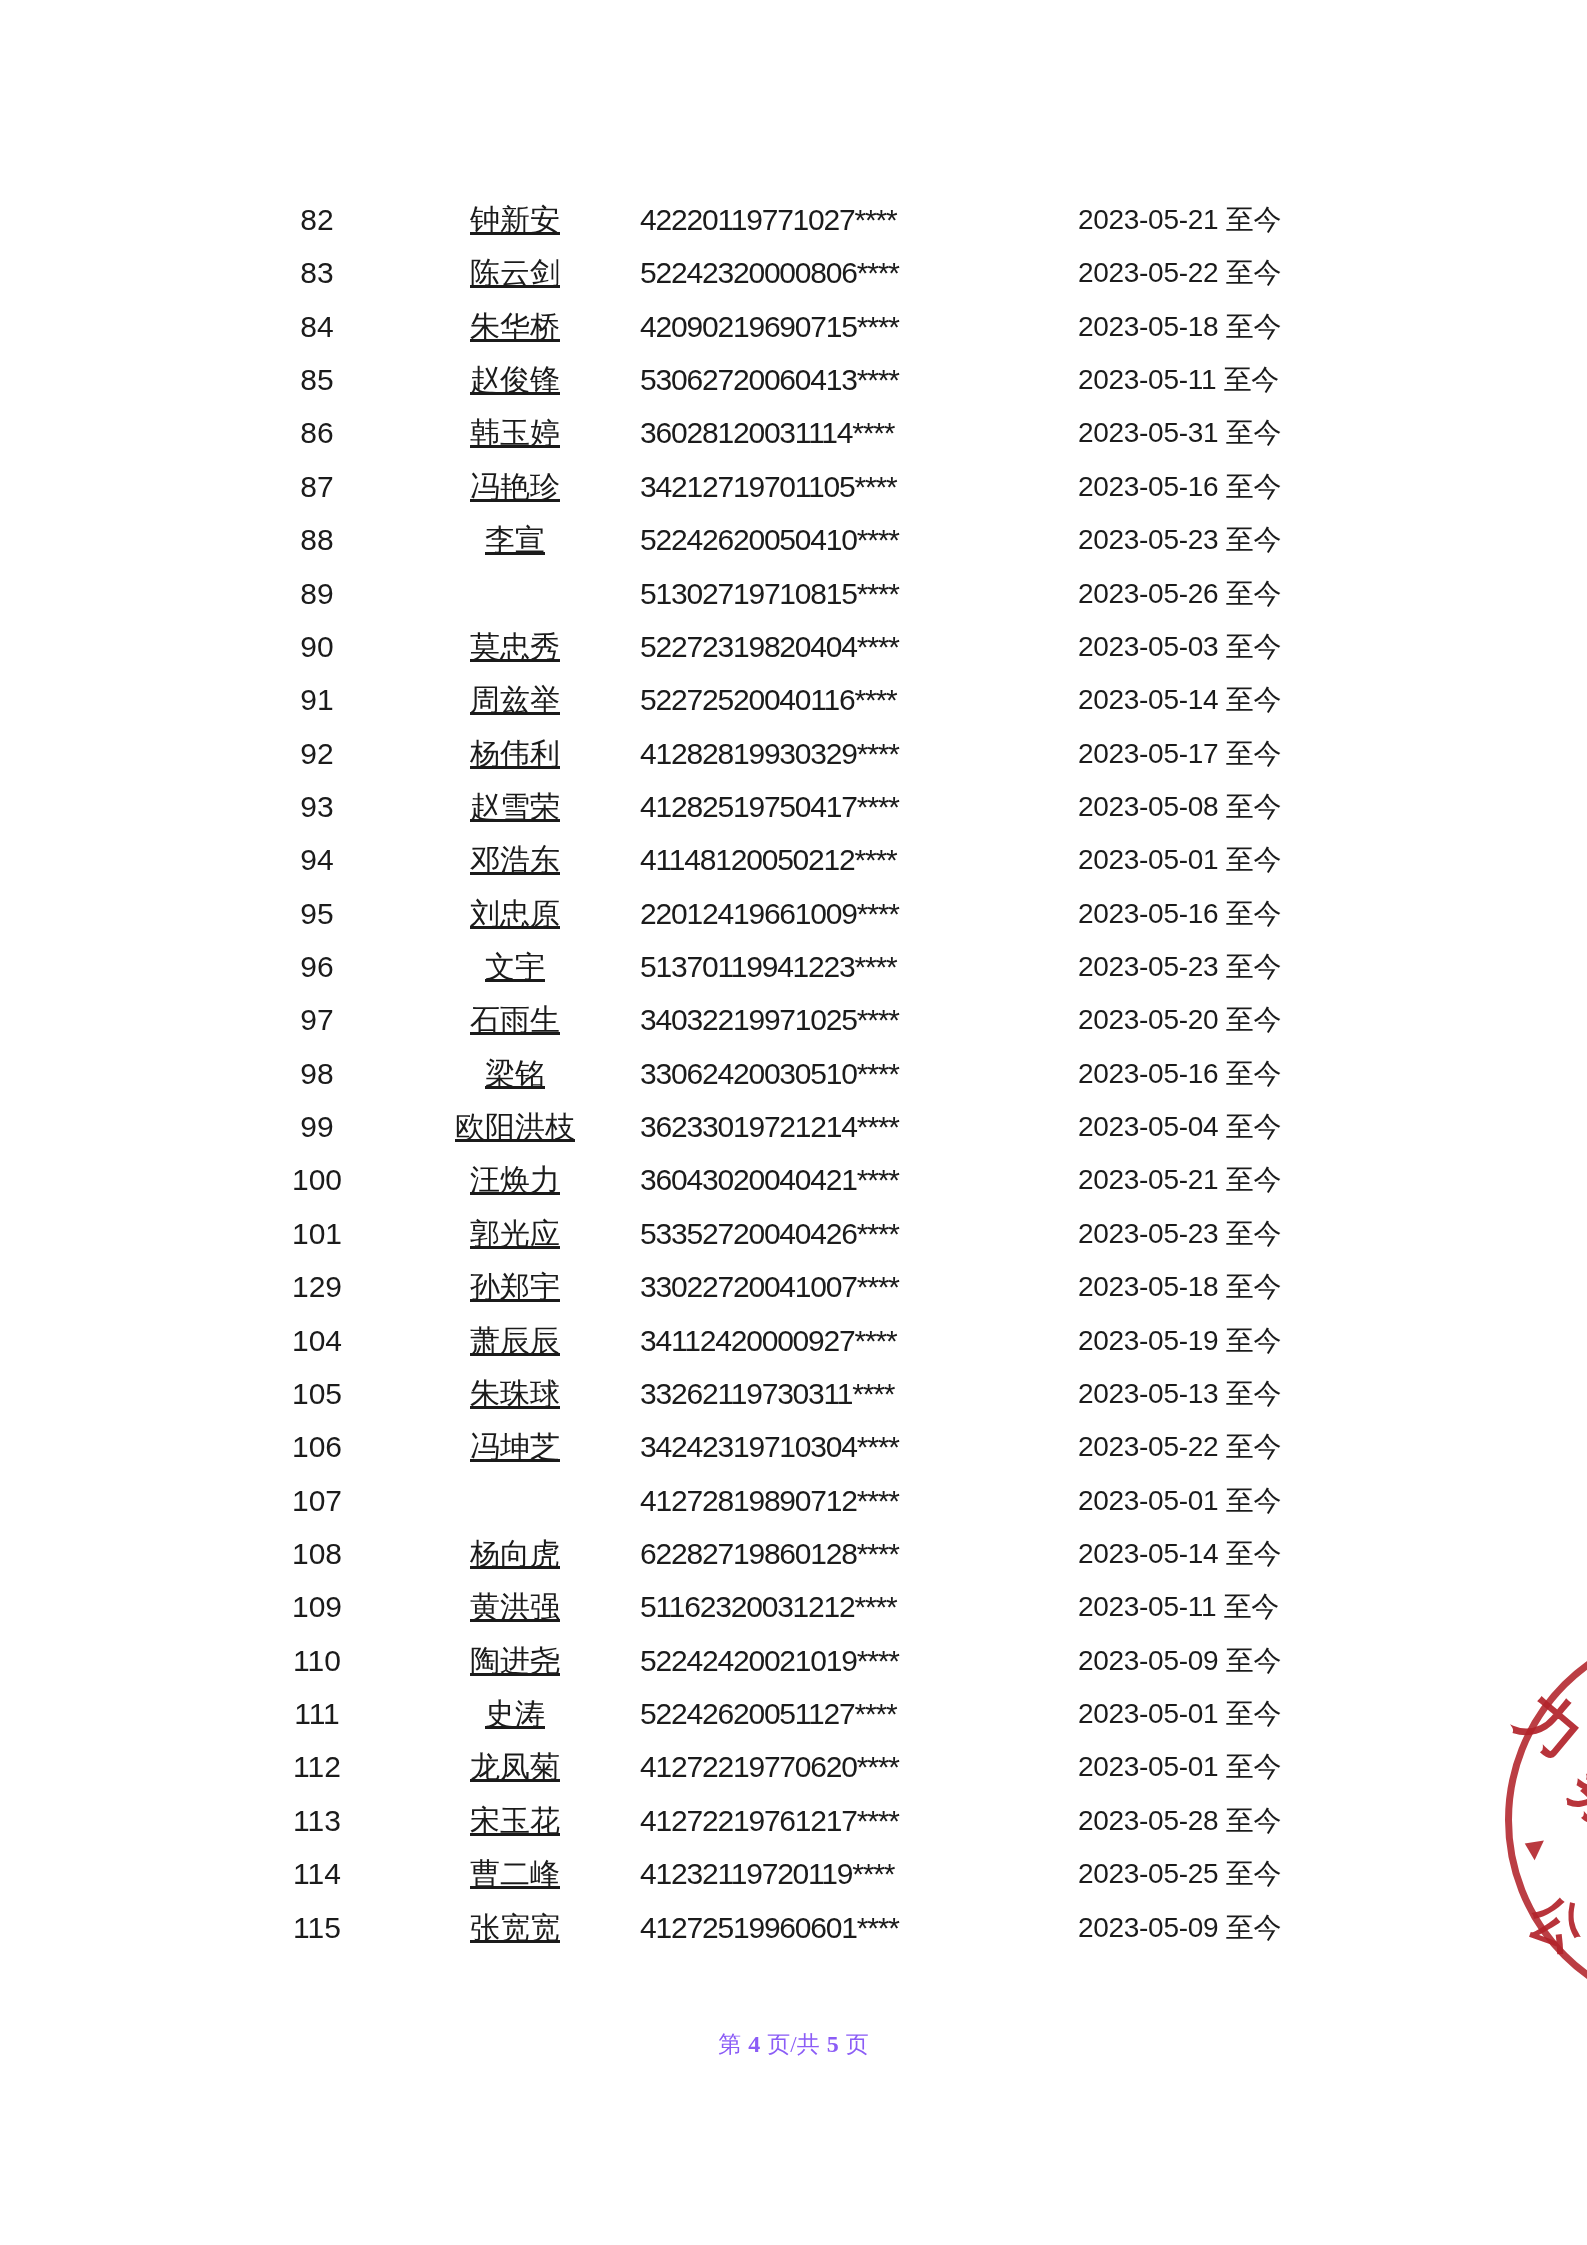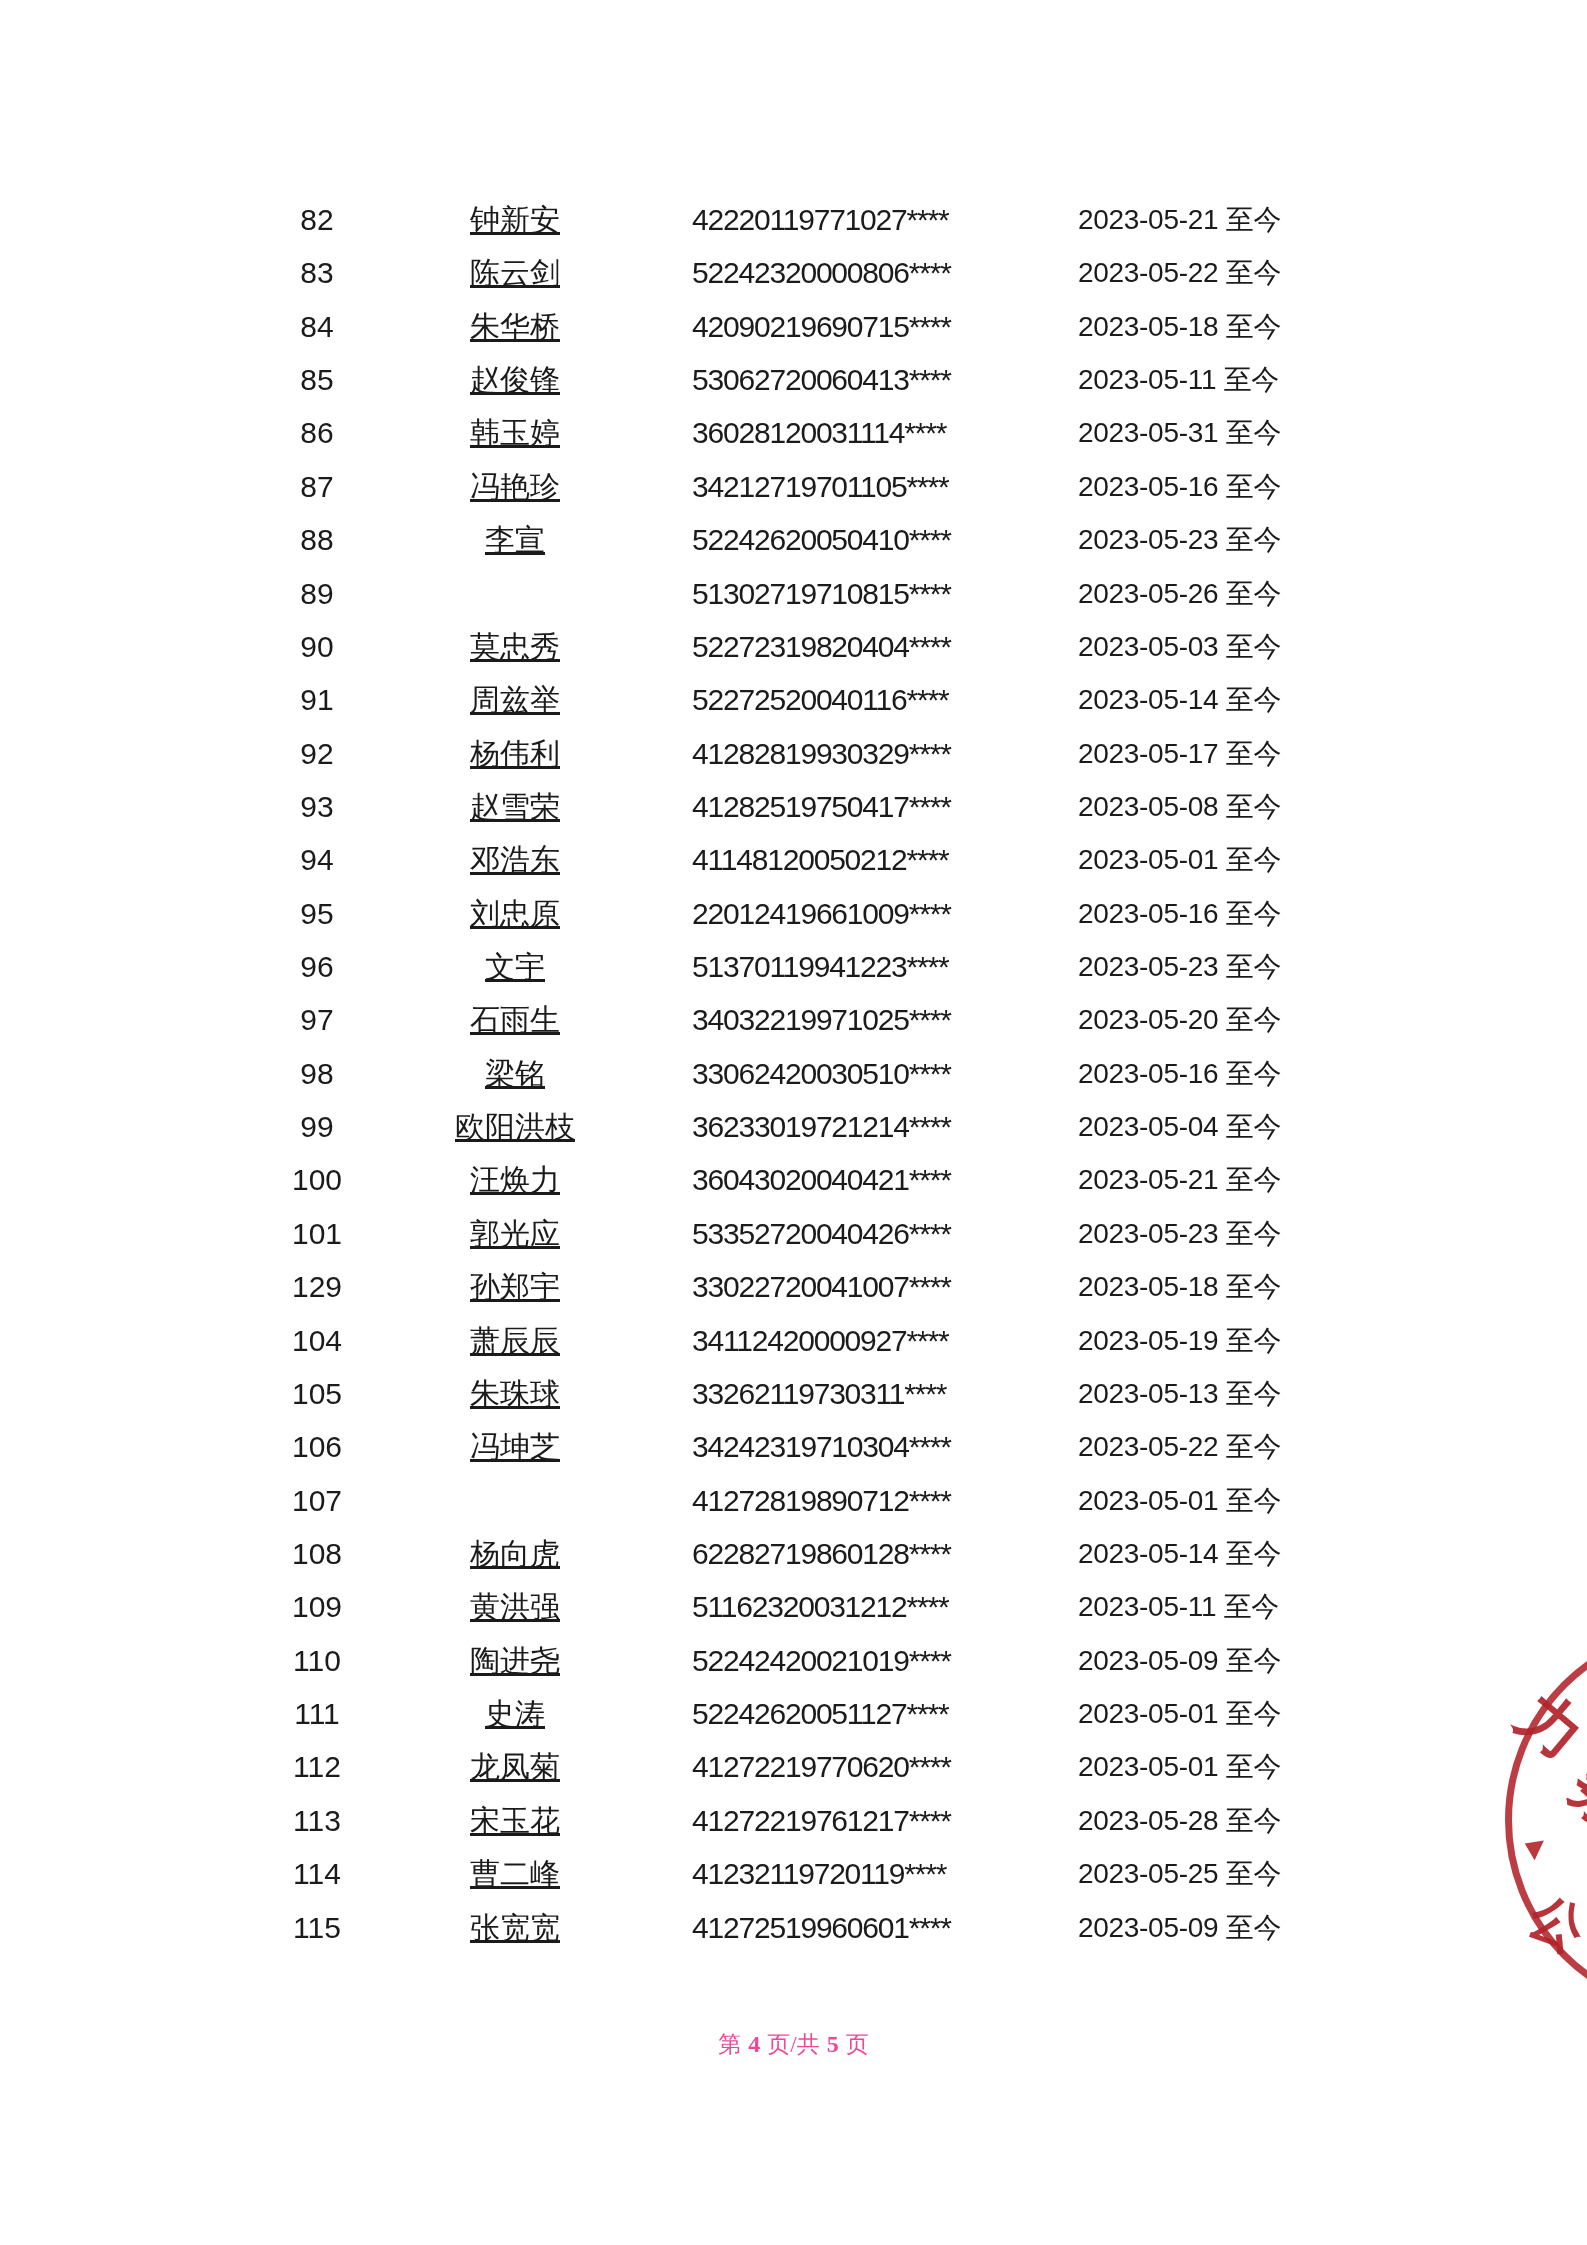--- a/index.html
+++ b/index.html
@@ -26,35 +26,35 @@
   }
   .c-no{
     position:absolute; left:187px; width:260px;
     text-align:center; font-size:30px;
   }
   .c-name{
     position:absolute; left:365px; width:300px;
     text-align:center; font-size:30px;text-decoration:underline;
   }
   .c-id{
-    position:absolute; left:692px;
+    position:absolute; left:640px;
     font-size:30px; letter-spacing:-1.2px;
   }
   .c-date{
     position:absolute; left:1078px;
     font-size:28px; letter-spacing:-0.3px;
   }
   .footer{
     position:absolute;
     top:2026px; left:0; width:1587px; height:36px;
     line-height:36px;
     text-align:center;
     font-family:"Liberation Serif","DejaVu Serif",serif;
     font-size:23px;
-    color:#ec4899;
+    color:#8b5cf6;
   }
   .footer b{margin:0 7px;font-size:24px;}
   
   .seal{
     position:absolute;
     left:1505px; top:1625px;
     width:390px; height:390px;
     border:7px solid rgba(178,35,42,0.88);
     border-radius:50%;
     box-sizing:border-box;

